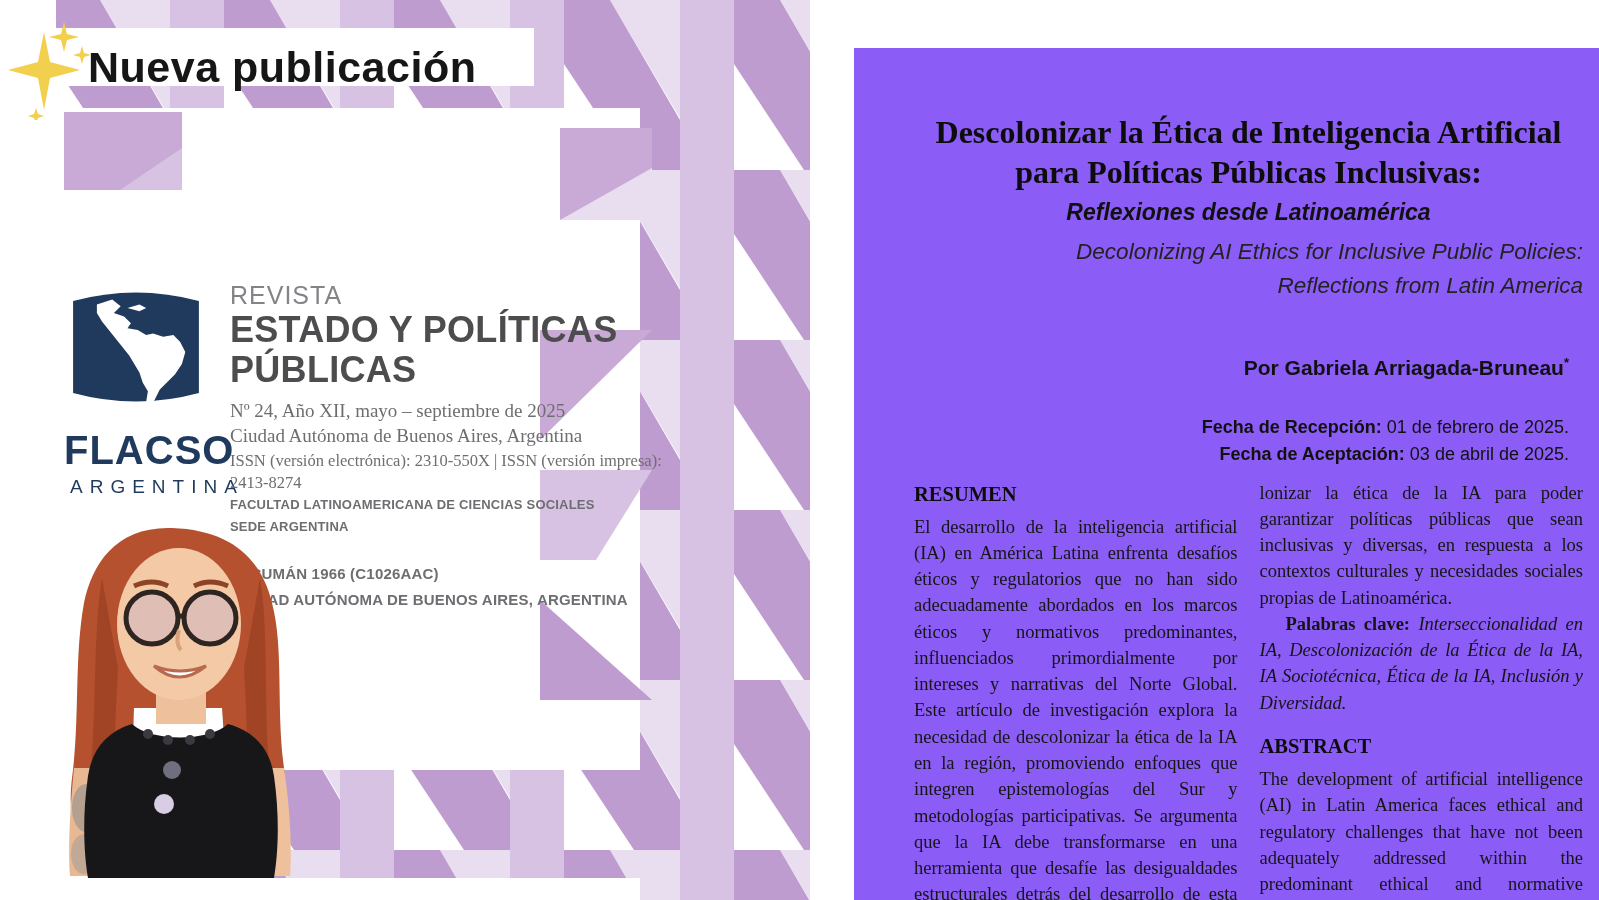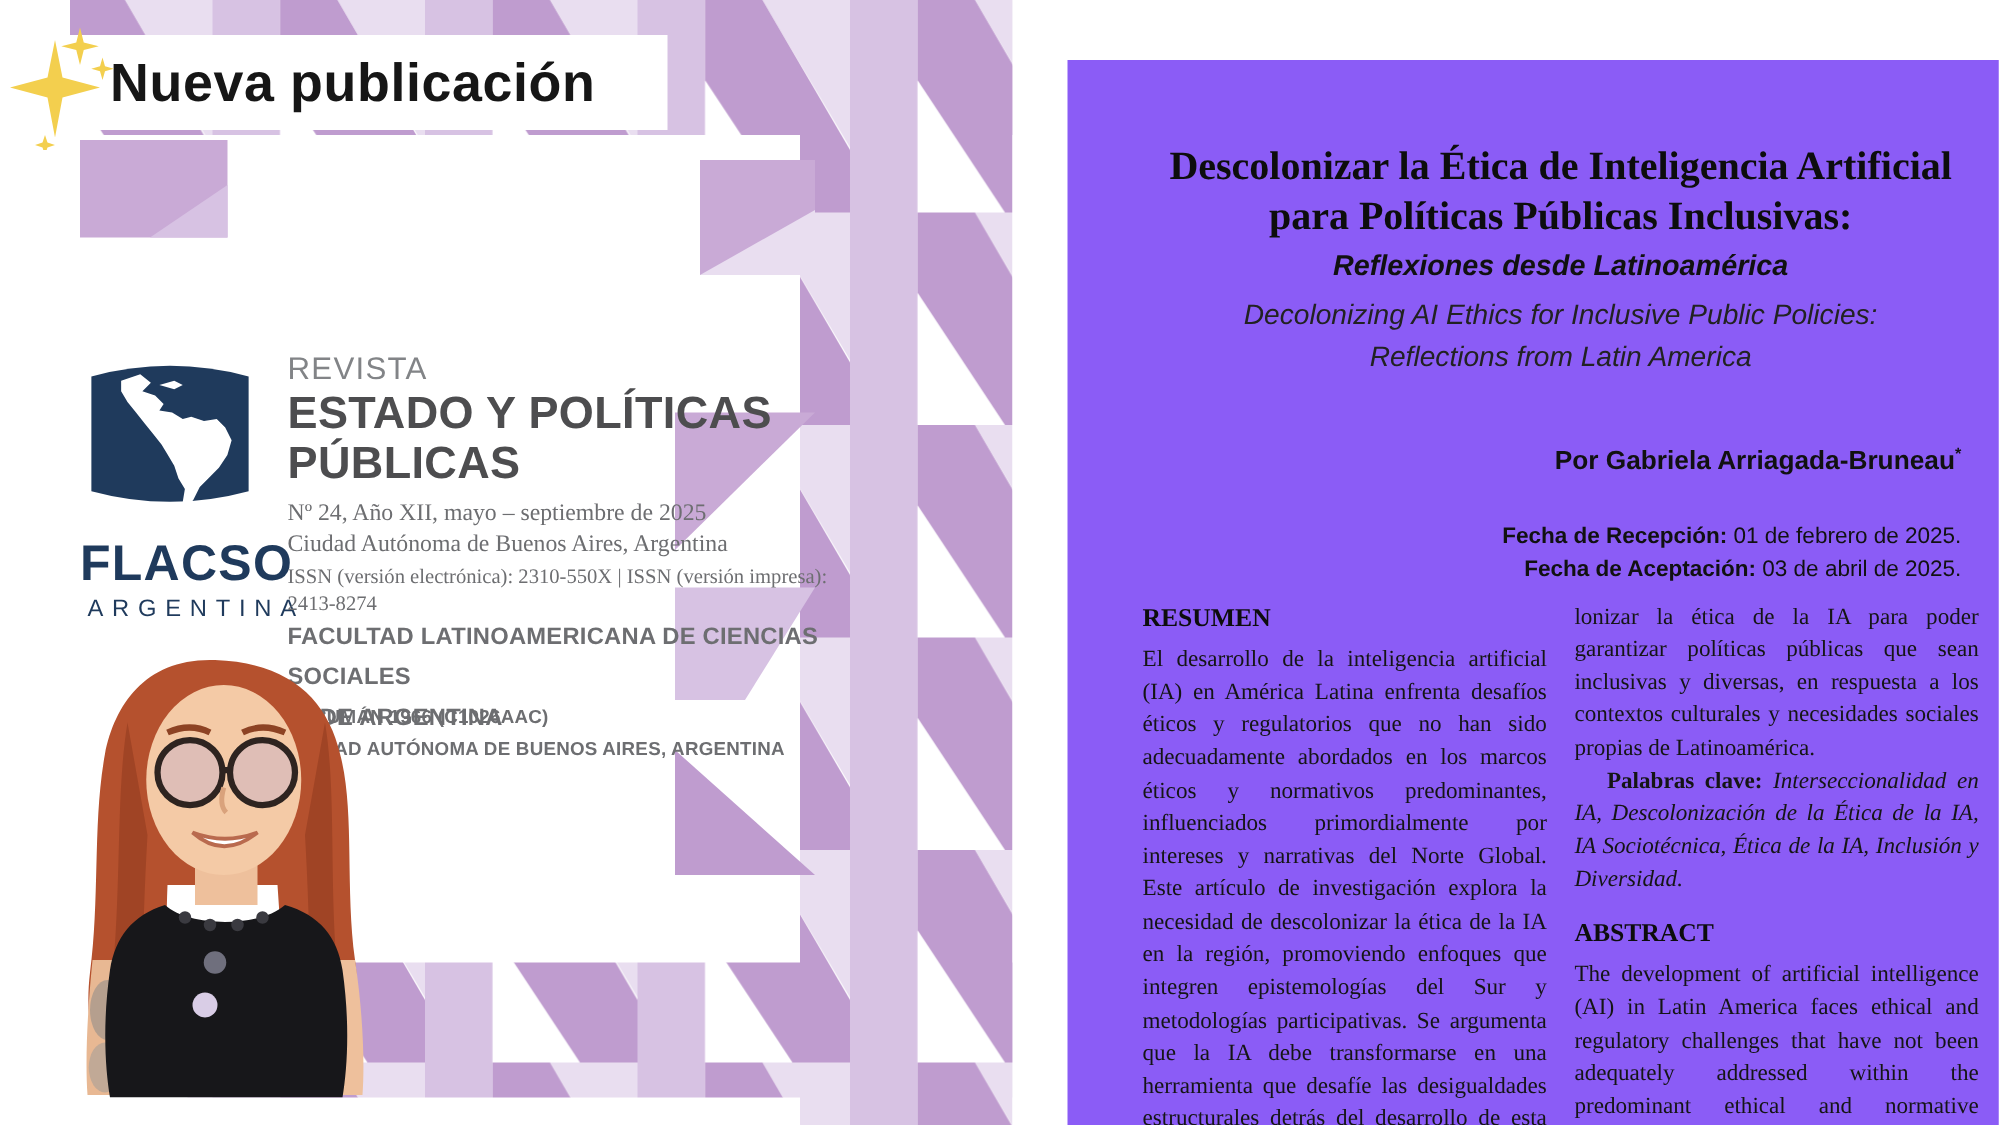--- a/index.html
+++ b/index.html
@@ -3,51 +3,51 @@
 <meta charset="utf-8">
 <style>
   html,body{margin:0;padding:0;background:#ffffff;}
   body{width:1599px;height:900px;position:relative;overflow:hidden;
        font-family:"Liberation Sans",sans-serif;color:#1b1b1b;}
 
   
   .left-panel{position:absolute;left:0;top:0;width:810px;height:900px;background:#fff;overflow:hidden;}
   .pattern-svg{position:absolute;left:0;top:0;}
 
-  .banner{position:absolute;left:20px;top:28px;width:514px;height:76px;background:#ffffff;z-index:5;}
+  .banner{position:absolute;left:20px;top:28px;width:514px;height:58px;background:#ffffff;z-index:5;}
   .banner-label{position:absolute;left:68px;top:0;line-height:78px;font-size:43px;font-weight:700;
                 letter-spacing:0.5px;color:#161616;white-space:nowrap;}
   .sparkles{position:absolute;left:-14px;top:-8px;z-index:6;}
 
   .logo-block{position:absolute;left:64px;top:282px;width:144px;text-align:center;z-index:4;}
   .logo-org{font-size:40px;font-weight:700;color:#1f3a5c;letter-spacing:1px;margin-top:12px;}
   .logo-country{font-size:19px;color:#1f3a5c;letter-spacing:7px;margin-top:3px;margin-left:6px;}
 
   .journal-block{position:absolute;left:230px;top:281px;width:450px;z-index:4;}
   .journal-kicker{font-size:25px;color:#828487;letter-spacing:1px;}
   .journal-title{font-size:36px;font-weight:700;color:#4d4d4f;line-height:1.1;letter-spacing:0.3px;}
   .journal-meta{margin-top:9px;font-size:19px;color:#6d6e71;line-height:1.32;font-family:Liberation Serif, serif;}
   .journal-issn{font-size:16.5px;color:#6d6e71;margin-top:2px;}
 
   .inst-block{position:absolute;left:230px;top:494px;width:480px;z-index:4;
-              font-size:19px;font-weight:700;color:#6d6e71;line-height:1.7;letter-spacing:0.2px;}
+              font-size:13px;font-weight:700;color:#6d6e71;line-height:1.7;letter-spacing:0.2px;}
   .addr-block{position:absolute;left:230px;top:561px;width:480px;z-index:4;
               font-size:15px;font-weight:700;color:#6d6e71;line-height:1.7;letter-spacing:0.2px;}
 
   .portrait{position:absolute;left:22px;top:518px;width:314px;height:360px;z-index:6;}
 
   
   .right-panel{position:absolute;left:854px;top:0;width:789px;height:900px;background:#8b5cf6;overflow:hidden;margin-top:48px;}
   .paper{padding:64px 60px 0 60px;}
   .title-block{text-align:center;font-family:"Liberation Serif",serif;}
   .title-line{font-size:32px;font-weight:700;color:#0d0d0d;line-height:1.25;}
   .subtitle-es{font-family:"Liberation Sans",sans-serif;font-style:italic;font-weight:700;
                font-size:23px;color:#111;margin-top:7px;}
   .title-en{font-family:"Liberation Sans",sans-serif;font-style:italic;font-size:22.5px;
-            color:#222;line-height:1.5;margin-top:9px;}
+            color:#222;line-height:1.5;margin-top:9px;text-align:right;}
   .author-line{text-align:right;margin-top:52px;padding-right:14px;font-weight:700;font-size:21px;color:#111;}
   .author-note{font-size:13px;vertical-align:super;}
   .dates-block{text-align:right;margin-top:34px;padding-right:14px;font-size:18px;line-height:1.5;color:#111;}
   .date-label{font-weight:700;}
 
   .columns{display:flex;gap:22px;margin-top:12px;font-family:"Liberation Serif",serif;}
   .col{flex:1;font-size:18.5px;line-height:1.42;text-align:justify;color:#151515;}
   .sec-heading{font-family:"Liberation Serif",serif;font-weight:700;font-size:20.5px;
                color:#0d0d0d;margin:0 0 5px 0;text-align:left;}
   .abstract-heading{margin-top:16px;}

